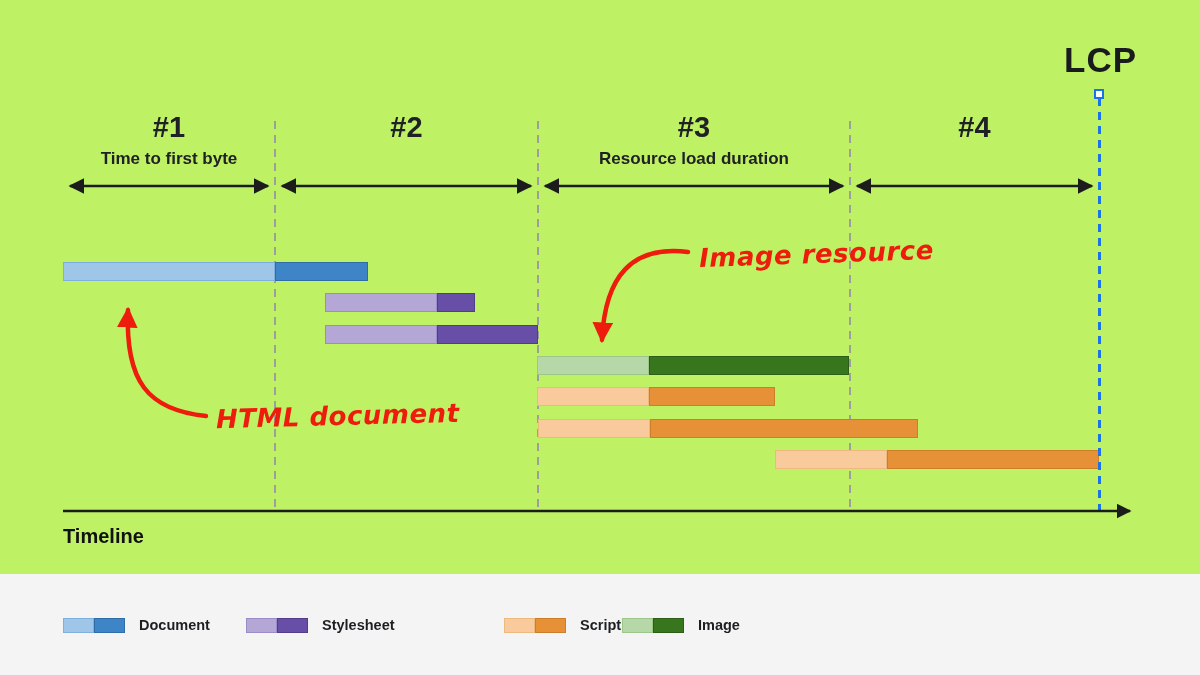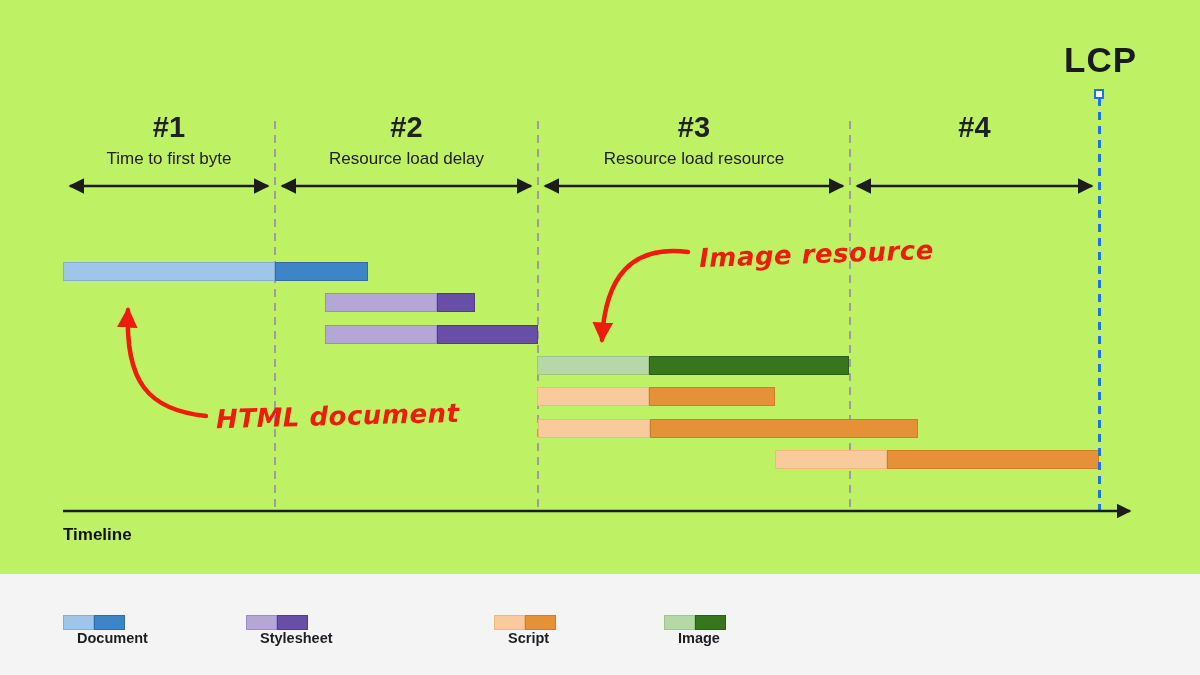--- a/index.html
+++ b/index.html
@@ -21,38 +21,38 @@
     position:absolute;top:98px;width:3px;height:414px;
     background:repeating-linear-gradient(to bottom,var(--c-lcpline) 0 8px,transparent 8px 14px);
   }
   .lcp-marker{
     position:absolute;width:6px;height:6px;background:#fff;
     border:2px solid var(--c-lcpline);
   }
   
   .phase{position:absolute;top:111px;text-align:center;color:#202124;}
   .phase-number{font-size:29px;font-weight:700;line-height:1.15;}
-  .phase-name{font-size:17px;font-weight:400;margin-top:5px;}
+  .phase-name{font-size:17px;font-weight:700;margin-top:5px;}
   
   .bar-seg{position:absolute;height:19px;box-sizing:border-box;border:1px solid transparent;}
   
   .annotation{
     position:absolute;color:var(--c-red);font-style:italic;font-weight:700;
     font-size:26px;letter-spacing:.5px;white-space:nowrap;
     font-family:"DejaVu Sans",sans-serif;
   }
   .ann-html{left:216px;top:401px;transform:rotate(-1.5deg);}
   .ann-image{left:699px;top:239px;transform:rotate(-2deg);}
   
   .timeline-label{
-    position:absolute;left:63px;top:525px;font-size:17px;font-weight:700;color:#111;
+    position:absolute;left:63px;top:525px;font-size:20px;font-weight:700;color:#111;
   }
   
   .footer{position:absolute;left:0;top:574px;width:1200px;height:101px;background:var(--c-footer);}
-  .legend-item{position:absolute;top:615px;height:18px;display:flex;align-items:flex-start;flex-direction:column;}
+  .legend-item{position:absolute;top:615px;height:18px;display:flex;align-items:flex-end;}
   .legend-swatch{display:flex;width:62px;height:15px;}
   .legend-swatch .half{width:31px;height:15px;box-sizing:border-box;border:1px solid transparent;}
   .legend-label{margin-left:14px;font-size:14.5px;font-weight:700;color:#1c1e21;}
   
   #overlay{position:absolute;left:0;top:0;width:1200px;height:675px;pointer-events:none;}
 </style>
 </head>
 <body>
 
 <div id="stage" style="--c-red: #ED1C0C; --c-axis: #1c1c1c; --c-divider: #9E9E9E; --c-lcpline: #1A73E8; --c-footer: #F4F4F4;">
@@ -64,25 +64,24 @@
       <div class="divider" style="left: 537px;"></div>
       <div class="divider" style="left: 849px;"></div>
     </div>
   <div id="phases">
       <div class="phase" style="left: 63px; width: 212px;">
         <div class="phase-number">#1</div>
         <div class="phase-name">Time to first byte</div>
       </div>
       <div class="phase" style="left: 275px; width: 263px;">
         <div class="phase-number">#2</div>
-        <div class="phase-name">Resource load delay</div>
       </div>
       <div class="phase" style="left: 538px; width: 312px;">
         <div class="phase-number">#3</div>
-        <div class="phase-name">Resource load resource</div>
+        <div class="phase-name">Resource load duration</div>
       </div>
       <div class="phase" style="left: 850px; width: 249px;">
         <div class="phase-number">#4</div>
       </div>
     </div>
   <div id="bars">
       <div class="bar-seg" style="left: 63px; top: 262px; width: 212px; background: rgb(159, 197, 232); border-color: rgb(127, 176, 220);"></div>
       <div class="bar-seg" style="left: 275px; top: 262px; width: 93px; background: rgb(61, 133, 198); border-color: rgb(47, 108, 168);"></div>
       <div class="bar-seg" style="left: 325px; top: 293px; width: 112px; background: rgb(180, 167, 214); border-color: rgb(156, 139, 201);"></div>
       <div class="bar-seg" style="left: 437px; top: 293px; width: 38px; background: rgb(103, 78, 167); border-color: rgb(83, 61, 139);"></div>
@@ -135,28 +134,28 @@
         </div>
         <div class="legend-label">Document</div>
       </div>
       <div class="legend-item" style="left: 246px;">
         <div class="legend-swatch">
           <div class="half" style="background: rgb(180, 167, 214); border-color: rgb(156, 139, 201);"></div>
           <div class="half" style="background: rgb(103, 78, 167); border-color: rgb(83, 61, 139);"></div>
         </div>
         <div class="legend-label">Stylesheet</div>
       </div>
-      <div class="legend-item" style="left: 463px; padding-left: 31px;">
+      <div class="legend-item" style="left: 473px; padding-left: 31px;">
         <div class="legend-swatch">
           <div class="half" style="background: rgb(249, 203, 156); border-color: rgb(236, 185, 126);"></div>
           <div class="half" style="background: rgb(230, 145, 56); border-color: rgb(206, 125, 40);"></div>
         </div>
         <div class="legend-label">Script</div>
       </div>
-      <div class="legend-item" style="left: 664px;">
+      <div class="legend-item" style="left: 622px;">
         <div class="legend-swatch">
           <div class="half" style="background: rgb(182, 215, 168); border-color: rgb(156, 199, 137);"></div>
           <div class="half" style="background: rgb(56, 118, 29); border-color: rgb(44, 94, 23);"></div>
         </div>
         <div class="legend-label">Image</div>
       </div>
     </div>
 </div>
 
 </body></html>

